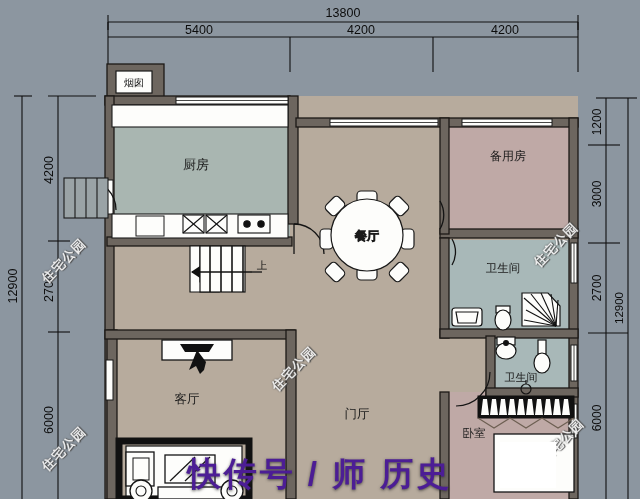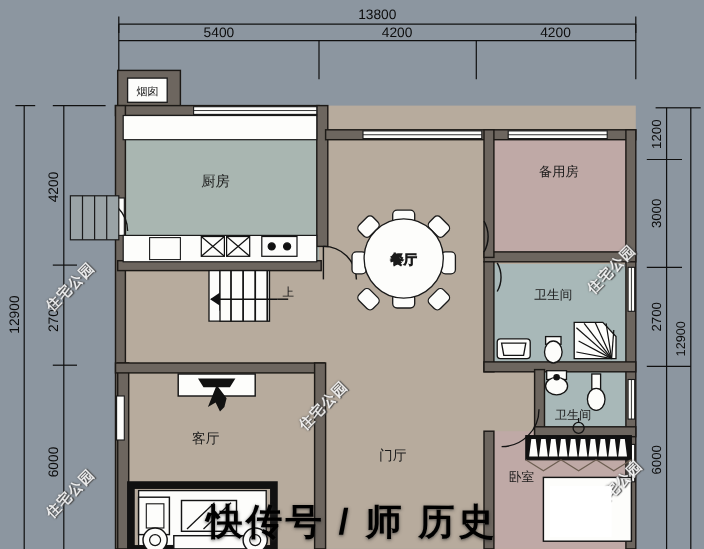--- a/index.html
+++ b/index.html
@@ -22,21 +22,21 @@
     white-space:nowrap;
     opacity:.92;
     pointer-events:none;
   }
   .wm-bottom{
     position:absolute;
     left:0;right:0;bottom:2px;
     text-align:center;
     font-size:33px;
     font-weight:bold;
-    color:#000000;
+    color:#4c1d95;
     text-shadow:0 1px 3px rgba(40,40,40,.75);
     letter-spacing:3px;
     white-space:nowrap;
     pointer-events:none;
   }
   .wm-logo{
     position:absolute;
     width:56px;height:46px;
     background:#ffffff;
     pointer-events:none;

